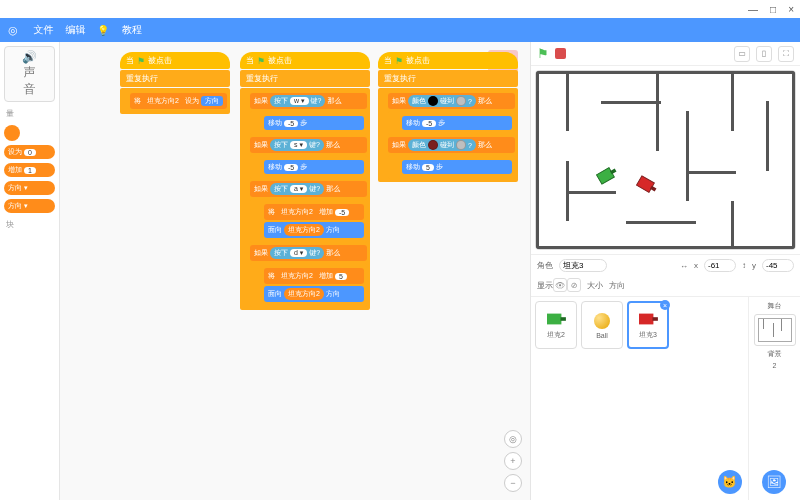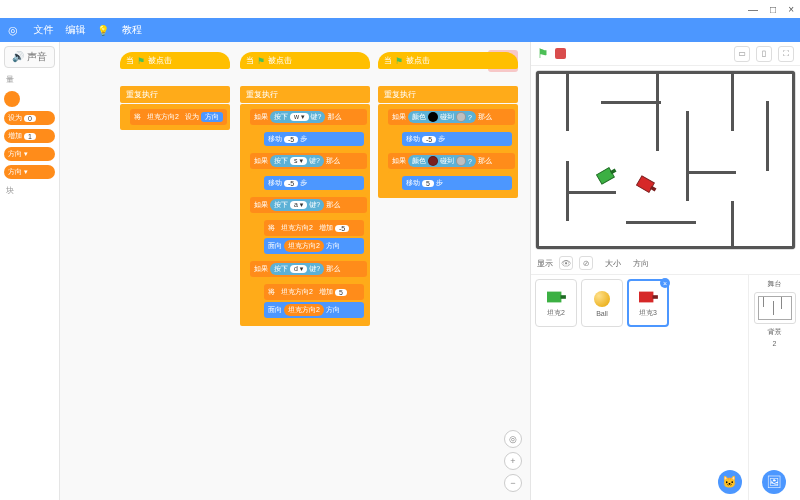--- a/index.html
+++ b/index.html
@@ -4,30 +4,30 @@
 <style>
 *{box-sizing:border-box;margin:0;padding:0;font-family:"Microsoft YaHei",Arial,sans-serif}
 body{background:#fff;width:800px;height:500px;overflow:hidden;font-size:9px;color:#333}
 .titlebar{height:18px;background:#fff;display:flex;justify-content:flex-end;align-items:center;padding:0 6px;gap:12px}
 .titlebar span{font-size:10px;color:#555;cursor:pointer}
 .menubar{height:24px;background:#4c97ff;display:flex;align-items:center;padding:0 8px;gap:12px;color:#fff;font-size:10px}
 .menubar .logo{font-size:11px;margin-right:4px}
 .menubar .item{cursor:pointer}
 .workspace{display:flex;height:458px}
 .left{width:60px;border-right:1px solid #e5e5e5;padding:4px;display:flex;flex-direction:column;gap:4px}
-.tab-sound{border:1px solid #ddd;border-radius:4px;padding:3px 4px;font-size:10px;color:#777;text-align:center;background:#fafafa}
+.tab-sound{border:1px solid #ddd;border-radius:4px;padding:3px 16px;font-size:12px;color:#777;text-align:center;background:#fafafa}
 .palette-pill{border-radius:10px;padding:2px 4px;font-size:7px;color:#fff;display:flex;align-items:center;gap:2px}
 .pill-orange{background:#ff8c1a}
 .num-bubble{background:#fff;color:#333;border-radius:8px;padding:0 4px;font-size:7px}
 .small-gray{color:#999;font-size:8px;padding:2px}
 .center{flex:1;background:#f9f9f9;position:relative;overflow:hidden}
 .script{position:absolute}
 .hat{background:#ffbf00;color:#fff;border-radius:12px 12px 2px 2px;padding:3px 8px 3px 6px;font-size:8px;display:flex;align-items:center;gap:3px}
 .flag-ico{color:#4cbf56;font-size:9px}
-.cblock{background:#ffab19;color:#fff;padding:3px 6px;font-size:8px;border-radius:2px;margin-top:17px}
+.cblock{background:#ffab19;color:#fff;padding:3px 6px;font-size:8px;border-radius:2px;margin-top:1px}
 .stack{background:#ffab19;padding:3px 3px 3px 10px;border-radius:2px;margin-top:1px}
 .inner{background:#ff8c1a;border-radius:3px;padding:2px 4px;margin:2px 0;font-size:7px;color:#fff;display:flex;align-items:center;gap:2px;flex-wrap:wrap}
 .motion{background:#4c97ff;border-radius:3px;padding:2px 4px;margin:2px 0;font-size:7px;color:#fff;display:flex;align-items:center;gap:2px}
 .sensing{background:#5cb1d6;border-radius:8px;padding:1px 4px;font-size:7px;display:inline-flex;align-items:center;gap:2px}
 .var-pill{background:#ff8c1a;border-radius:8px;padding:1px 4px;font-size:7px}
 .num{background:#fff;color:#333;border-radius:8px;padding:0 4px;font-size:7px}
 .colordot{width:10px;height:10px;border-radius:50%;display:inline-block;border:1px solid rgba(0,0,0,.2)}
 .ghost{position:absolute;right:12px;top:8px;width:30px;height:22px;background:#f5a6a6;border-radius:3px;opacity:.6}
 .zoom{position:absolute;right:8px;bottom:8px;display:flex;flex-direction:column;gap:4px}
 .zoom div{width:18px;height:18px;border:1px solid #ccc;border-radius:50%;background:#fff;display:flex;align-items:center;justify-content:center;font-size:9px;color:#888;cursor:pointer}
@@ -36,21 +36,21 @@
 .sb-flag{color:#4cbf56;font-size:13px;cursor:pointer}
 .sb-stop{width:11px;height:11px;background:#d94c4c;border-radius:2px;cursor:pointer}
 .sb-spacer{flex:1}
 .sb-btn{width:16px;height:16px;border:1px solid #ddd;border-radius:3px;display:flex;align-items:center;justify-content:center;font-size:8px;color:#888;cursor:pointer}
 .stage{height:188px;padding:4px}
 .stage-inner{width:100%;height:100%;border:1px solid #ddd;border-radius:4px;background:#fff;position:relative;overflow:hidden}
 .wall{position:absolute;background:#555}
 .tank{position:absolute;width:22px;height:18px}
 .sprite-info{border-top:1px solid #eee;padding:4px 6px;display:flex;gap:6px;font-size:8px;color:#666;align-items:center;flex-wrap:wrap}
 .sprite-info input{width:32px;border:1px solid #ddd;border-radius:8px;padding:1px 3px;font-size:8px}
-.sprite-row2{border-top:0;padding:2px 6px 4px;display:flex;gap:6px;font-size:8px;color:#666;align-items:center}
+.sprite-row2{border-top:0;padding:2px 6px 4px;display:flex;font-size:8px;color:#666;align-items:center}
 .bottom{flex:1;display:flex;border-top:1px solid #eee}
 .sprites{flex:1;padding:4px;display:flex;gap:4px;align-items:flex-start;position:relative}
 .sprite-card{width:42px;height:48px;border:1px solid #ddd;border-radius:4px;display:flex;flex-direction:column;align-items:center;justify-content:center;gap:2px;font-size:7px;color:#666;cursor:pointer;background:#fff}
 .sprite-card.sel{border:2px solid #4c97ff}
 .thumb{width:22px;height:18px;display:flex;align-items:center;justify-content:center}
 .stage-panel{width:52px;border-left:1px solid #eee;padding:4px;display:flex;flex-direction:column;align-items:center;gap:3px;font-size:7px;color:#666}
 .stage-thumb{width:42px;height:32px;border:1px solid #ddd;border-radius:3px;background:#fff;position:relative;cursor:pointer}
 .fab{position:absolute;bottom:6px;width:24px;height:24px;border-radius:50%;background:#4c97ff;color:#fff;display:flex;align-items:center;justify-content:center;font-size:12px;cursor:pointer}
 .badge{position:absolute;top:-3px;right:-3px;width:10px;height:10px;border-radius:50%;background:#4c97ff;color:#fff;font-size:7px;display:flex;align-items:center;justify-content:center}
 </style>
@@ -289,20 +289,31 @@
             <rect x="2" y="4" width="16" height="12" fill="#3cb043" stroke="#1e6b23"></rect>
             <rect x="17" y="8" width="6" height="4" fill="#1e6b23"></rect>
           </svg>
         <svg class="tank" style="left:100px;top:105px;transform:rotate(30deg)" viewBox="0 0 24 20">
             <rect x="2" y="4" width="16" height="12" fill="#d62828" stroke="#7a1f1f"></rect>
             <rect x="17" y="8" width="6" height="4" fill="#7a1f1f"></rect>
           </svg>
       </div>
     </div>
 
+    <div class="sprite-info">
+      <span>角色</span>
+      <input style="width: 48px;" value="坦克3">
+      <span style="flex:1"></span>
+      <span>↔</span>
+        <span>x</span>
+      <input value="-61" style="">
+      <span>↕</span>
+        <span>y</span>
+      <input value="-45" style="">
+    </div>
     <div class="sprite-row2">
       <span>显示</span>
       <span class="sb-btn" style="width:14px;height:14px">👁</span>
       <span class="sb-btn" style="width:14px;height:14px">⊘</span>
       <span style="margin-left:6px">大小</span>
       <span style="margin-left:6px">方向</span>
 
     </div>
 
     <div class="bottom">

